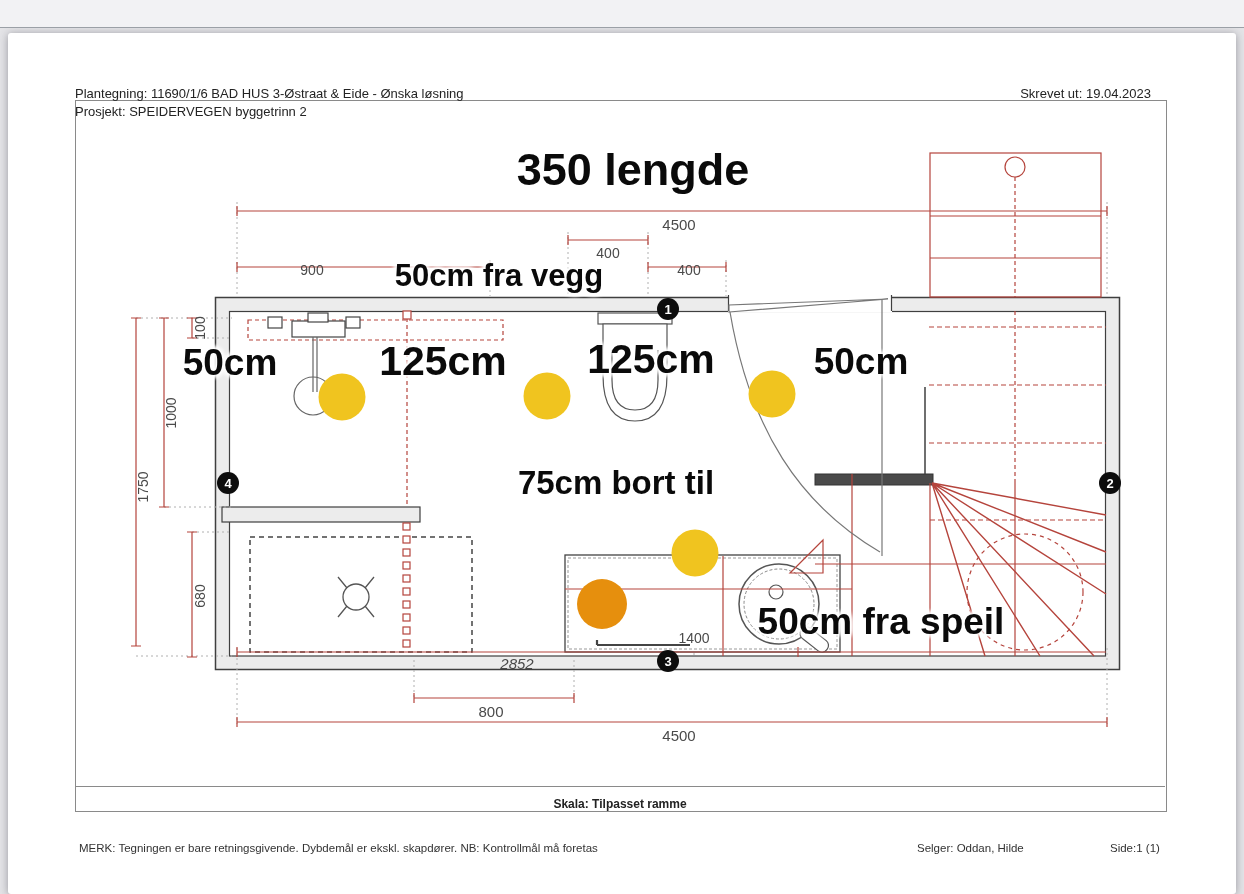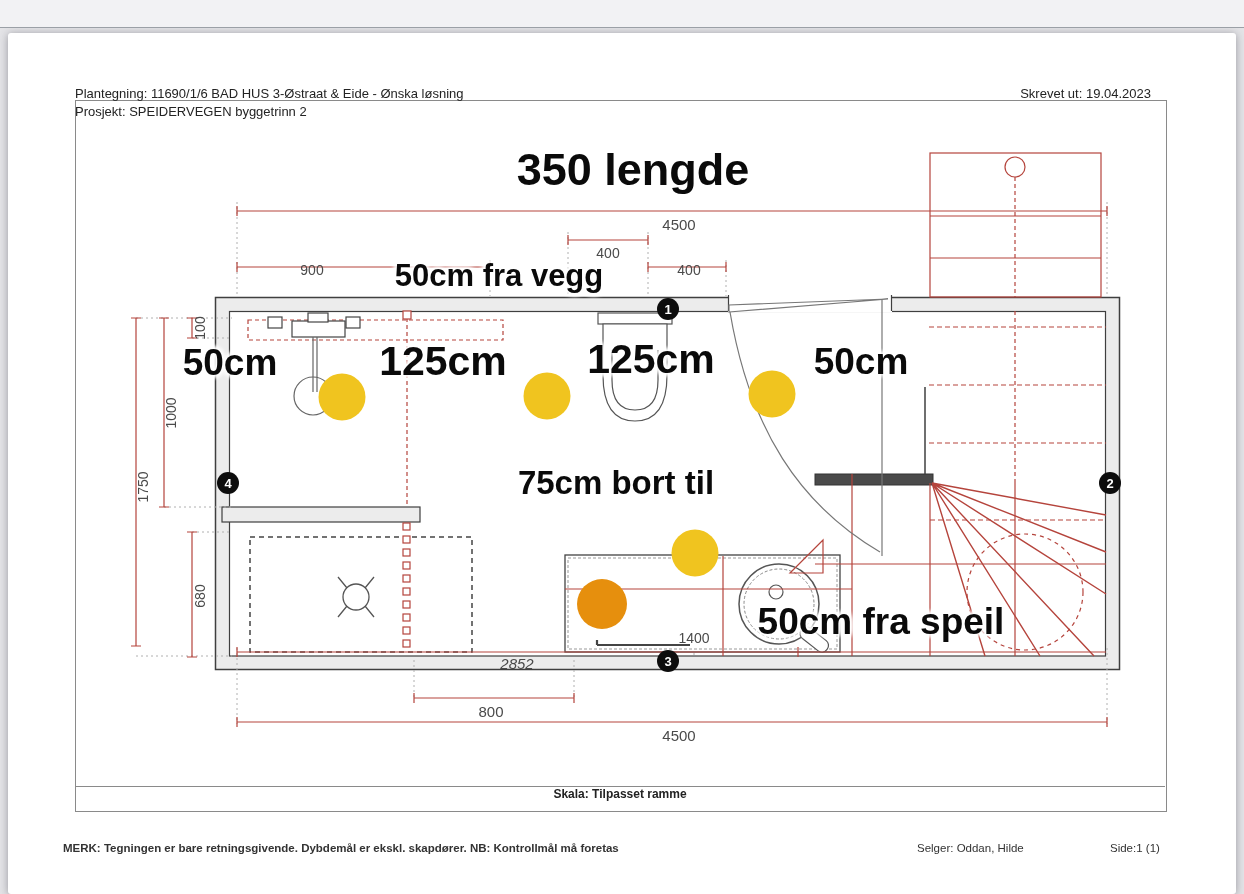--- a/index.html
+++ b/index.html
@@ -4,21 +4,21 @@
 <style>
   html,body{margin:0;padding:0;background:#e4e4e7;font-family:"Liberation Sans",sans-serif;}
   #stage{position:relative;width:1244px;height:894px;overflow:hidden;background:#e4e4e7;}
   #topbar{position:absolute;left:0;top:0;width:1244px;height:27px;background:#f2f2f4;border-bottom:1px solid #9ba0a6;z-index:3;}
   #page{position:absolute;left:8px;top:33px;width:1228px;height:861px;background:#ffffff;border-radius:3px;box-shadow:0 1px 8px rgba(60,60,70,.45);z-index:1;}
   #plan-svg{position:absolute;left:0;top:0;z-index:2;}
   .hdr{position:absolute;z-index:4;font-weight:normal;font-size:13px;color:#232323;white-space:nowrap;margin-top:36px;}
   .ftr{position:absolute;z-index:4;font-size:11.5px;color:#333;white-space:nowrap;}
   .frame{position:absolute;left:75px;top:100px;width:1090px;height:710px;border:1px solid #8a8a8a;z-index:2;}
   .skala-strip{position:absolute;left:75px;top:786px;width:1090px;height:24px;border-top:1px solid #8a8a8a;z-index:4;
-               display:flex;align-items:flex-start;justify-content:center;font-size:12px;font-weight:bold;color:#222;}
+               display:flex;align-items:flex-end;justify-content:center;font-size:12px;font-weight:bold;color:#222;}
   .dim{position:absolute;z-index:5;transform:translate(-50%,-50%);font-size:15px;color:#4a4a4a;white-space:nowrap;}
   .dim.rot{transform:translate(-50%,-50%) rotate(-90deg);font-size:14px;}
   .dim.sm{font-size:14px;}
   .marker{position:absolute;z-index:6;width:22px;height:22px;border-radius:50%;background:#0d0d0d;color:#fff;
           font-size:13px;font-weight:bold;display:flex;align-items:center;justify-content:center;
           transform:translate(-50%,-50%);}
   .spot{position:absolute;z-index:5;border-radius:50%;transform:translate(-50%,-50%);}
   .note{position:absolute;z-index:7;transform:translate(-50%,-50%);font-weight:bold;color:#0a0a0a;white-space:nowrap;
         text-shadow:-2px -2px 4px #fff,2px -2px 4px #fff,-2px 2px 4px #fff,2px 2px 4px #fff,0 0 6px #fff;}
   .note2{position:absolute;z-index:7;transform:translate(-50%,-50%);font-weight:bold;color:#0a0a0a;text-align:center;
@@ -151,17 +151,17 @@
   <div class="note" style="left:499px;top:276px;font-size:31px;">50cm fra vegg</div>
   <div class="note" style="left:230px;top:363px;font-size:37px;">50cm</div>
   <div class="note" style="left:443px;top:361px;font-size:41px;">125cm</div>
   <div class="note" style="left:651px;top:359px;font-size:41px;">125cm</div>
   <div class="note" style="left:861px;top:362px;font-size:37px;">50cm</div>
   <div class="note2" style="left:616px;top:483px;font-size:33px;line-height:40px;">
     <div>75cm bort til</div>
   </div>
   <div class="note" style="left:869px;top:622px;font-size:37px;margin-left:12px;">50cm fra speil</div>
 
-  <div class="ftr" style="left:63px;top:842px;font-weight:bold;">MERK: Tegningen er bare retningsgivende. Dybdemål er ekskl. skapdører. NB: Kontrollmål må foretas</div>
+  <div class="ftr" style="left:79px;top:842px;font-weight:normal;">MERK: Tegningen er bare retningsgivende. Dybdemål er ekskl. skapdører. NB: Kontrollmål må foretas</div>
   <div class="ftr" style="left:917px;top:842px;">Selger: Oddan, Hilde</div>
   <div class="ftr" style="left:1110px;top:842px;">Side:1 (1)</div>
 
 </div>
 
 </body></html>

